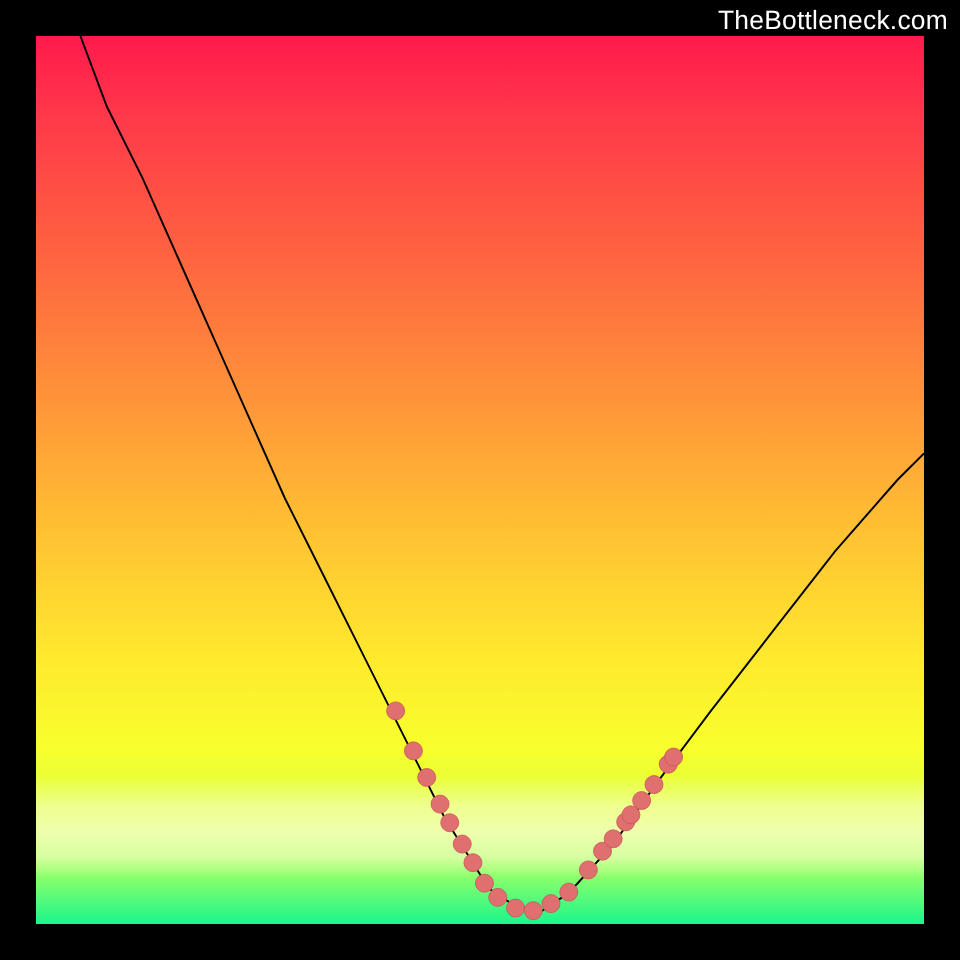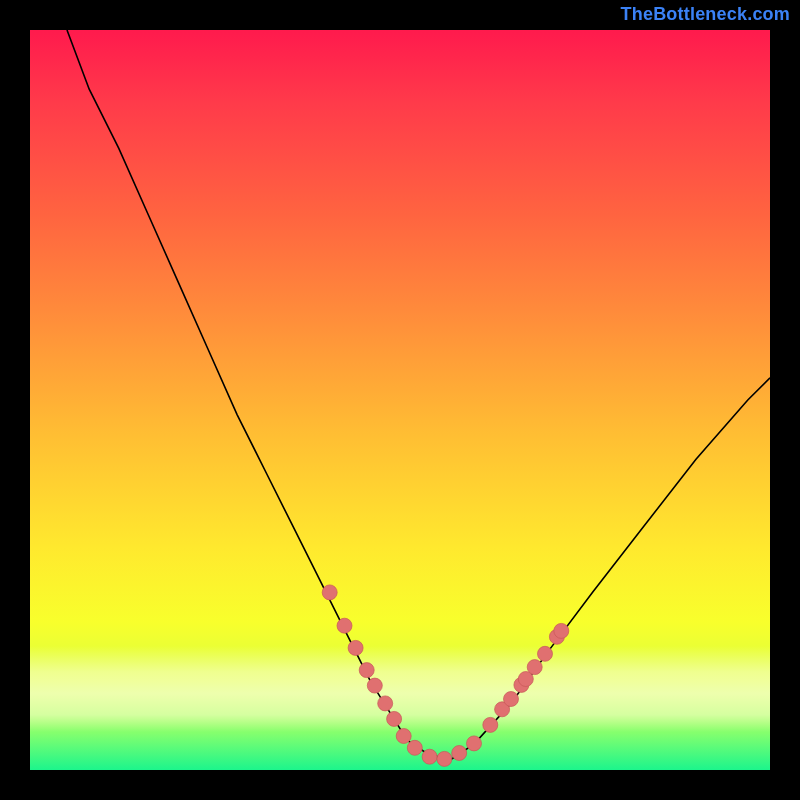--- a/index.html
+++ b/index.html
@@ -49,23 +49,23 @@
       rgba(255,255,210,0.55) 30%,
       rgba(255,255,215,0.7) 55%,
       rgba(255,255,215,0.55) 80%,
       rgba(255,255,210,0.0) 100%
     );
   }
   .watermark {
     position: absolute;
     top: 4px;
     right: 10px;
-    color: #3b82f6;
-    font-size: 18px;
-    font-weight: 700;
+    color: #ffffff;
+    font-size: 22px;
+    font-weight: 400;
     letter-spacing: 0.2px;
     user-select: none;
   }
   svg.plot {
     position: absolute;
     inset: 0;
     width: 740px;
     height: 740px;
   }
   .curve {

